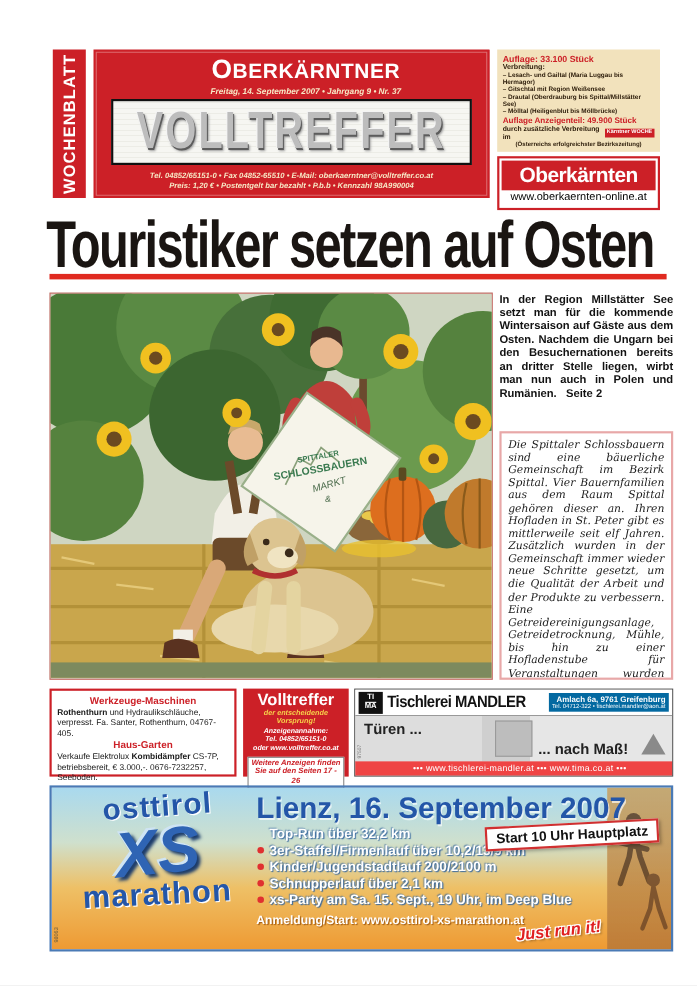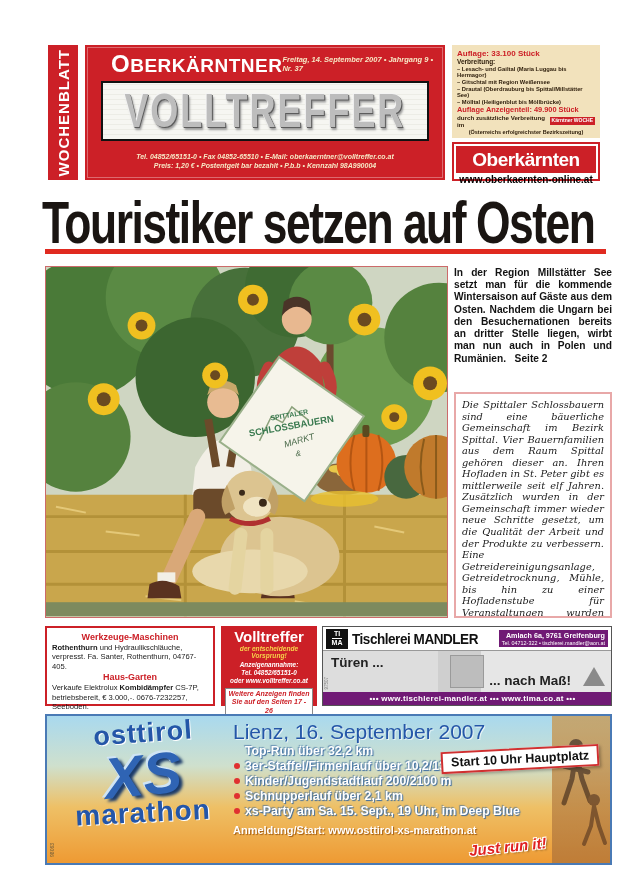--- a/index.html
+++ b/index.html
@@ -16,21 +16,21 @@
   }
   .wochenblatt span {
     writing-mode:vertical-rl; transform:rotate(180deg);
     color:#fff; font-weight:bold; font-size:15px; letter-spacing:1px;
   }
   .masthead {
     position:absolute; left:85px; top:45px; width:360px; height:135px;
     background:#cc2027; box-shadow:inset 0 0 0 2px #cc2027, inset 0 0 0 3px #ffffff55;
     display:flex; flex-direction:column;
   }
-  .mast-row1 { display:flex; justify-content:space-between; align-items:center; padding:5px 0 1px 26px; }
+  .mast-row1 { display:flex; justify-content:space-between; align-items:center; padding:5px 0 1px 26px;flex-direction:column; }
   .paper-name { color:#fff; font-weight:bold; font-size:19px; text-transform:uppercase; letter-spacing:.5px; }
   .paper-name::first-letter { font-size:24px; }
   .dateline { color:#f7e9c6; font-weight:bold; font-style:italic; font-size:7.5px; }
   .vt-logo-box {
     margin:2px 16px 0 16px; height:60px; background:#f4f4f0;
     background-image:repeating-linear-gradient(0deg,#f6f6f2 0 4px,#ececE6 4px 5px);
     border:2px solid #111; display:flex; align-items:center; justify-content:center; overflow:hidden;
   }
   .vt-logo {
     font-size:38px; font-weight:bold; letter-spacing:2px; color:#bdbdbd; white-space:nowrap;
@@ -45,26 +45,26 @@
     background:#f2e2bc; padding:4px 5px; line-height:1.15;
   }
   .circ .red { color:#cc2027; font-weight:bold; font-size:8px; }
   .circ .lbl { font-weight:bold; font-size:6.5px; color:#2a1a08; }
   .circ .area { font-weight:bold; font-size:5.8px; color:#2a1a08; }
   .circ .extra { font-weight:bold; font-size:6.2px; color:#2a1a08; display:flex; align-items:center; gap:2px; }
   .woche-chip { background:#cc2027; color:#fff; font-size:5px; font-weight:bold; padding:1px 2px; white-space:nowrap; }
   .circ .foot { font-size:5.5px; font-weight:bold; text-align:center; color:#2a1a08; margin-top:1px; }
   
   .oberk {
-    position:absolute; left:452px; top:142px; width:148px; height:39px;
+    position:absolute; left:452px; top:142px; width:148px; height:49px;
     background:#fff; border:2px solid #cc2027; padding:2px;
   }
   .oberk-red { background:#cc2027; height:27px; display:flex; align-items:center; justify-content:center; }
   .oberk-red span { color:#fff; font-weight:bold; font-size:19px; letter-spacing:-.5px; }
-  .oberk-url { text-align:center; font-weight:bold; font-size:10px; margin-top:1px; color:#000; }
+  .oberk-url { text-align:center; font-weight:normal; font-size:10px; margin-top:1px; color:#000; }
   
   .headline {
     position:absolute; left:42px; top:188px; white-space:nowrap;
     font-size:60px; font-weight:bold; letter-spacing:-2px; color:#1a1512;
     transform:scaleX(.74) scaleY(1.0); transform-origin:left top;
   }
   .headline-rule { position:absolute; left:45px; top:249px; width:561px; height:5px; background:#e02a20; }
   
   .photo {
     position:absolute; left:45px; top:266px; width:403px; height:352px;
@@ -107,52 +107,52 @@
   .mandler {
     position:absolute; left:322px; top:626px; width:290px; height:80px;
     border:1px solid #555; background:#e4e4e4; display:flex; flex-direction:column;
     font-family:"Liberation Sans", sans-serif;
   }
   .m-top { height:24px; background:#fff; border-bottom:1px solid #999; display:flex; align-items:center; gap:4px; padding:1px 3px; }
   .tima { width:22px; height:20px; background:#111; color:#fff; font-size:7px; font-weight:bold;
           display:flex; flex-direction:column; align-items:center; justify-content:center; line-height:1.1; }
   .tima i { font-style:normal; border-top:1px solid #fff; }
   .m-name { font-size:15px; font-weight:bold; letter-spacing:-.5px; color:#111; white-space:nowrap; transform:scaleX(.9); transform-origin:left; }
-  .m-addr { margin-left:auto; background:#701a75; color:#fff; padding:1px 3px; text-align:right; }
+  .m-addr { margin-left:auto; background:#0369a1; color:#fff; padding:1px 3px; text-align:right; }
   .m-addr .a1 { font-size:7.2px; font-weight:bold; }
   .m-addr .a2 { font-size:5.4px; }
   .m-mid { flex:1; position:relative;
     background:linear-gradient(90deg,#ddd 0 40%,#cfcfcf 40% 55%,#e6e6e6 55% 100%); }
   .m-door { position:absolute; left:44%; top:4px; bottom:4px; width:12%; background:#bdbdbd; border:1px solid #9a9a9a; }
   .m-sl { position:absolute; left:8px; top:4px; font-size:13.5px; font-weight:bold; color:#222; }
   .m-sr { position:absolute; right:40px; bottom:4px; font-size:13.5px; font-weight:bold; color:#222;margin-left:15px; }
   .m-tri { position:absolute; right:6px; bottom:6px; width:0; height:0;
     border-left:11px solid transparent; border-right:11px solid transparent; border-bottom:19px solid #8a8a8a; }
   .m-code { position:absolute; left:1px; bottom:2px; writing-mode:vertical-rl; transform:rotate(180deg);
     font-size:4.5px; color:#777; }
-  .m-foot { height:13px; background:#701a75; color:#fff; font-weight:bold; font-size:8px;
+  .m-foot { height:13px; background:#ef4444; color:#fff; font-weight:normal; font-size:8px;
     display:flex; align-items:center; justify-content:center; letter-spacing:.3px;padding-left:11px; }
   
   .marathon {
     position:absolute; left:45px; top:714px; width:567px; height:151px;
     border:2px solid #4a7ab5;
     background:linear-gradient(180deg,#a9d9ee 0%,#cfe0cd 34%,#eec066 62%,#ee9a33 100%);
     overflow:hidden;
   }
   .mlogo { position:absolute; left:6px; top:2px; width:180px; height:146px; text-align:center; }
   .mlogo .l1 { font-size:27px; font-weight:bold; color:#2456a8; transform:rotate(-4deg); letter-spacing:1px;
     text-shadow:1px 1px 0 #fff; }
   .mlogo .l2 { font-size:58px; font-weight:bold; font-style:italic; color:#2f64b4; line-height:.9;
     text-shadow:-2px -2px 0 #cfe4f4, 3px 3px 3px #1a3a6a; transform:rotate(-6deg); }
   .mlogo .l3 { font-size:28px; font-weight:bold; color:#2456a8; transform:rotate(-3deg); letter-spacing:1px;
     text-shadow:1px 1px 0 #fff; margin-top:-4px; }
   .m-adcode { position:absolute; left:2px; bottom:6px; writing-mode:vertical-rl; transform:rotate(180deg);
     font-size:5px; color:#6a5a3a; }
   .mright { position:absolute; left:186px; top:4px; width:378px; }
-  .mtitle { color:#2456a8; font-weight:normal; font-size:21px; letter-spacing:0; white-space:nowrap;
+  .mtitle { color:#2456a8; font-weight:bold; font-size:27px; letter-spacing:0; white-space:nowrap;
     text-shadow:1px 1px 0 #ffffffaa; }
   .mb { position:relative; padding-left:12px; color:#fff; font-weight:bold; font-size:12.3px; line-height:1.22;
     text-shadow:1px 1px 1px #3a6aa0, -1px -1px 1px #3a6aa0aa; white-space:nowrap; }
   .mb::before { content:""; position:absolute; left:1px; top:4px; width:6px; height:6px; border-radius:50%;
     background:#e03030; }
   .mb.nobullet::before { display:none; }
   .badge {
     position:absolute; left:208px; top:28px; transform:rotate(-3deg);
     background:#fff; border:2px solid #d03030; padding:2px 8px;
     font-weight:bold; font-size:12.5px; color:#111; white-space:nowrap; box-shadow:2px 2px 3px #00000044;

